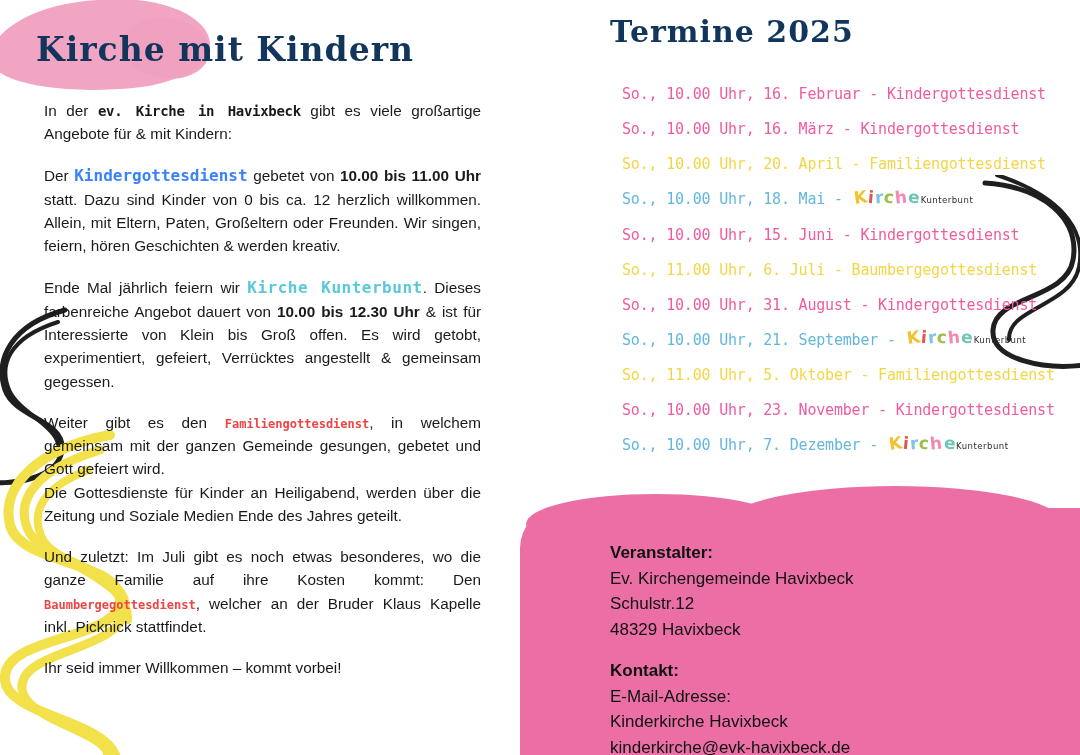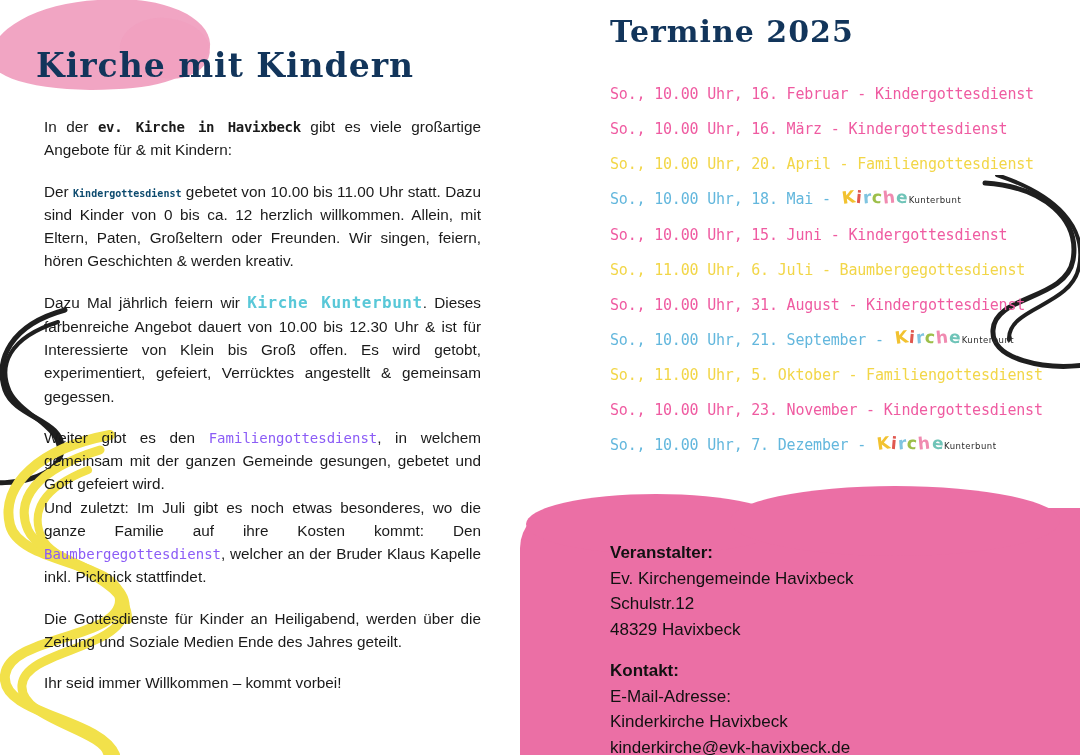--- a/index.html
+++ b/index.html
@@ -62,21 +62,21 @@
   .scribble-dark-left {
     left: -30px; top: 300px; width: 120px; height: 200px;
   }
   .scribble-dark-right {
     left: 975px; top: 175px; width: 130px; height: 200px;
   }
 
   
   .left-col {
     position: absolute;
-    left: 36px; top: 36px;
+    left: 36px; top: 20px;
     width: 445px;
   }
   .main-title {
     font-family: "DejaVu Serif", serif;
     font-weight: bold;
     font-size: 33px;
     letter-spacing: 1px;
     color: #12355b;
     margin: 10px 0 30px 0;
     position: relative;
@@ -91,40 +91,40 @@
     position: relative;
     z-index: 2;
   }
   .body-text.last { margin-bottom: 0; }
   .mono-bold {
     font-family: "DejaVu Sans Mono", monospace;
     font-weight: bold;
     font-size: 14px;
     letter-spacing: -0.3px;
   }
-  .hl-pink   { color: #0c4a6e; font-family: "DejaVu Sans Mono", monospace; font-weight: bold; font-size: 10px; }
+  .hl-pink   { color: #3b82f6; font-family: "DejaVu Sans Mono", monospace; font-weight: bold; font-size: 16px; }
   .hl-teal   { color: #59c8d8; font-family: "DejaVu Sans Mono", monospace; font-weight: bold; font-size: 16px; letter-spacing:.5px;}
-  .hl-yellow { color: #8b5cf6; font-family: "DejaVu Sans Mono", monospace; font-weight: normal; font-size: 14px; }
-  .b { font-weight: normal; }
+  .hl-yellow { color: #ef4444; font-family: "DejaVu Sans Mono", monospace; font-weight: bold; font-size: 12px; }
+  .b { font-weight: bold; }
 
   
   .right-col {
     position: absolute;
     left: 610px; top: 4px;
     width: 460px;
   }
   .section-title {
     font-family: "DejaVu Serif", serif;
     font-weight: bold;
     font-size: 30px;
     letter-spacing: 1px;
     color: #12355b;
     margin: 10px 0 36px 0;
   }
-  .date-list { list-style: none; margin: 0; padding: 0; }
+  .date-list { list-style: none; margin: 12px; padding: 0; }
   .date-item {
     font-family: "DejaVu Sans Mono", monospace;
     font-size: 15px;
     letter-spacing: -0.2px;
     margin-bottom: 17px;
     white-space: nowrap;
     position: relative;
   }
   .c-pink   { color: #ef5ba1; }
   .c-yellow { color: #f2d648; }
@@ -194,27 +194,27 @@
 
 <div class="deco brush-bottom"></div>
 
 <div class="left-col">
   <h1 class="main-title">Kirche mit Kindern</h1>
 
   <p class="body-text"><span>In der </span><span class="mono-bold">ev. Kirche in Havixbeck</span><span> gibt es viele großartige Angebote für &amp; mit Kindern:</span></p>
 
   <p class="body-text"><span>Der </span><span class="hl-pink">Kindergottesdienst</span><span> gebetet von </span><span class="b">10.00 bis 11.00 Uhr</span><span> statt. Dazu sind Kinder von 0 bis ca. 12 herzlich willkommen. Allein, mit Eltern, Paten, Großeltern oder Freunden. Wir singen, feiern, hören Geschichten &amp; werden kreativ.</span></p>
 
-  <p class="body-text"><span>Dazu Mal jährlich feiern wir </span><span class="hl-teal">Kirche Kunterbunt</span><span>. Dieses farbenreiche Angebot dauert von </span><span class="b">10.00 bis 12.30 Uhr</span><span> &amp; ist für Interessierte von Klein bis Groß offen. Es wird getobt, experimentiert, gefeiert, Verrücktes angestellt &amp; gemeinsam gegessen.</span></p>
+  <p class="body-text"><span>Ende Mal jährlich feiern wir </span><span class="hl-teal">Kirche Kunterbunt</span><span>. Dieses farbenreiche Angebot dauert von </span><span class="b">10.00 bis 12.30 Uhr</span><span> &amp; ist für Interessierte von Klein bis Groß offen. Es wird getobt, experimentiert, gefeiert, Verrücktes angestellt &amp; gemeinsam gegessen.</span></p>
 
   <p class="body-text" style="margin-bottom:0"><span>Weiter gibt es den </span><span class="hl-yellow">Familiengottesdienst</span><span>, in welchem gemeinsam mit der ganzen Gemeinde gesungen, gebetet und Gott gefeiert wird.</span></p>
 
+  <p class="body-text">Die Gottesdienste für Kinder an Heiligabend, werden über die Zeitung und Soziale Medien Ende des Jahres geteilt.</p>
+
   <p class="body-text"><span>Und zuletzt: Im Juli gibt es noch etwas besonderes, wo die ganze Familie auf ihre Kosten kommt: Den </span><span class="hl-yellow">Baumbergegottesdienst</span><span>, welcher an der Bruder Klaus Kapelle inkl. Picknick stattfindet.</span></p>
-
-  <p class="body-text">Die Gottesdienste für Kinder an Heiligabend, werden über die Zeitung und Soziale Medien Ende des Jahres geteilt.</p>
 
   <p class="body-text last">Ihr seid immer Willkommen – kommt vorbei!</p>
 </div>
 
 <div class="right-col">
   <h2 class="section-title">Termine 2025</h2>
   <ul class="date-list">
     <li class="date-item c-pink"><span>So., 10.00 Uhr, 16. Februar - Kindergottesdienst</span></li>
     <li class="date-item c-pink"><span>So., 10.00 Uhr, 16. März - Kindergottesdienst</span></li>
     <li class="date-item c-yellow"><span>So., 10.00 Uhr, 20. April - Familiengottesdienst</span></li>

